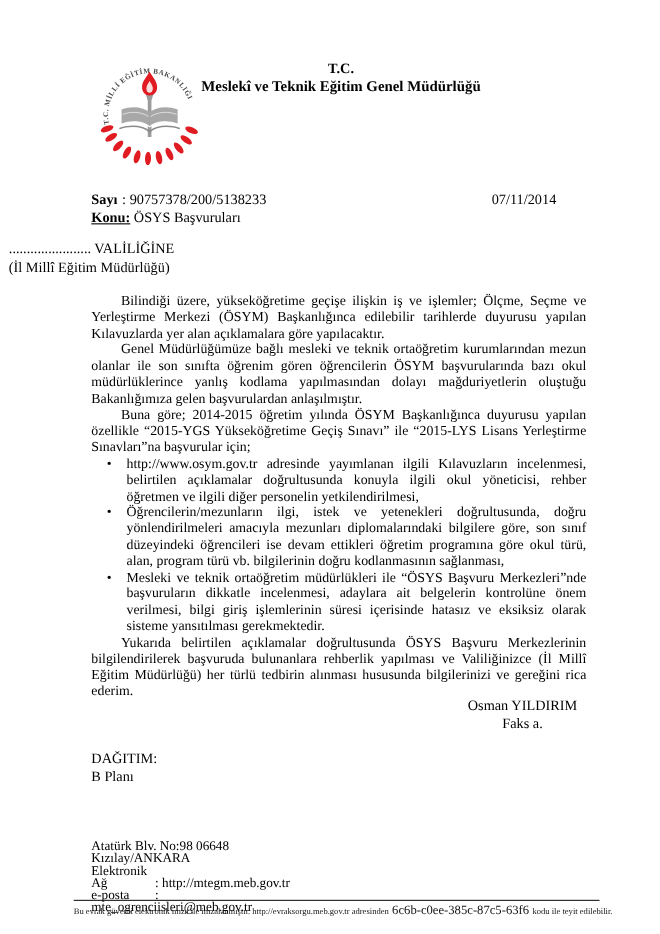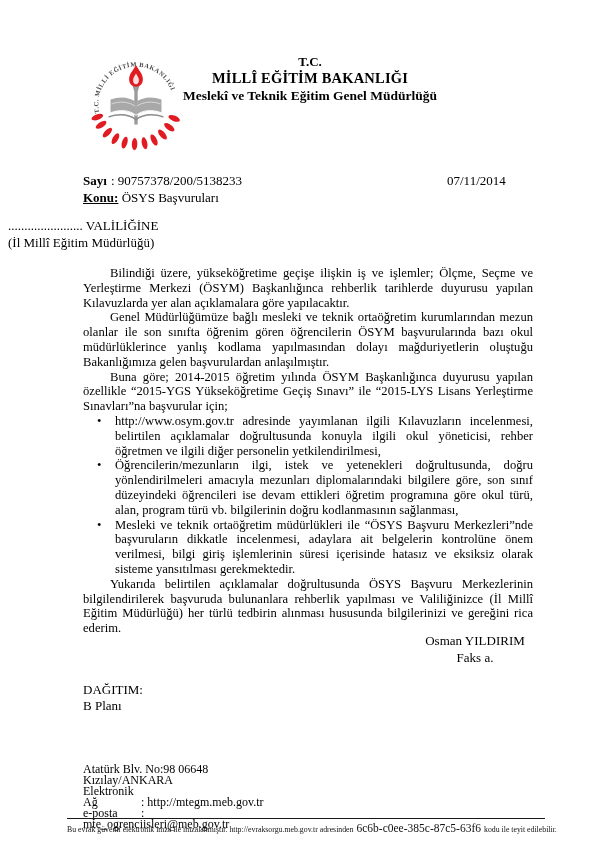--- a/index.html
+++ b/index.html
@@ -91,42 +91,41 @@
 
       <g>
         <path d="M50,11.5 C53.5,17.5 57,20.5 57,25.8 C57,30.6 53.8,33.4 50,33.4 C46.2,33.4 43,30.6 43,25.8 C43,20.5 46.5,17.5 50,11.5 Z" fill="#e01b22"></path>
         <path d="M50,20 C51.8,23 53,24.6 53,26.9 C53,29.4 51.6,30.9 50,30.9 C48.4,30.9 47,29.4 47,26.9 C47,24.6 48.2,23 50,20 Z" fill="#ffffff" opacity="0.85"></path>
       </g>
     </svg>
   </div>
 
   <div class="header-text">
     <div class="h-tc">T.C.</div>
-    <div class="h-ministry">MİLLÎ EĞİTİM BAKANLIĞI</div>
     <div class="h-dept">Meslekî ve Teknik Eğitim Genel Müdürlüğü</div>
   </div>
 
   <div class="meta">
     <div>
       <span class="sayi-label">Sayı</span><span>: 90757378/200/5138233</span>
       <span class="doc-date">07/11/2014</span>
     </div>
     <div>
       <span class="meta-label">Konu:</span>
       <span>ÖSYS Başvuruları</span>
     </div>
   </div>
 
   <div class="recipient">
     <div>....................... VALİLİĞİNE</div>
     <div>(İl Millî Eğitim Müdürlüğü)</div>
   </div>
 
   <div class="body">
-    <p>Bilindiği üzere, yükseköğretime geçişe ilişkin iş ve işlemler; Ölçme, Seçme ve Yerleştirme Merkezi (ÖSYM) Başkanlığınca rehberlik tarihlerde duyurusu yapılan Kılavuzlarda yer alan açıklamalara göre yapılacaktır.</p>
+    <p>Bilindiği üzere, yükseköğretime geçişe ilişkin iş ve işlemler; Ölçme, Seçme ve Yerleştirme Merkezi (ÖSYM) Başkanlığınca edilebilir tarihlerde duyurusu yapılan Kılavuzlarda yer alan açıklamalara göre yapılacaktır.</p>
     <p>Genel Müdürlüğümüze bağlı mesleki ve teknik ortaöğretim kurumlarından mezun olanlar ile son sınıfta öğrenim gören öğrencilerin ÖSYM başvurularında bazı okul müdürlüklerince yanlış kodlama yapılmasından dolayı mağduriyetlerin oluştuğu Bakanlığımıza gelen başvurulardan anlaşılmıştır.</p>
     <p>Buna göre; 2014-2015 öğretim yılında ÖSYM Başkanlığınca duyurusu yapılan özellikle “2015-YGS Yükseköğretime Geçiş Sınavı” ile “2015-LYS Lisans Yerleştirme Sınavları”na başvurular için;</p>
     <ul>
       <li>http://www.osym.gov.tr adresinde yayımlanan ilgili Kılavuzların incelenmesi, belirtilen açıklamalar doğrultusunda konuyla ilgili okul yöneticisi, rehber öğretmen ve ilgili diğer personelin yetkilendirilmesi,</li>
       <li>Öğrencilerin/mezunların ilgi, istek ve yetenekleri doğrultusunda, doğru yönlendirilmeleri amacıyla mezunları diplomalarındaki bilgilere göre, son sınıf düzeyindeki öğrencileri ise devam ettikleri öğretim programına göre okul türü, alan, program türü vb. bilgilerinin doğru kodlanmasının sağlanması,</li>
       <li>Mesleki ve teknik ortaöğretim müdürlükleri ile “ÖSYS Başvuru Merkezleri”nde başvuruların dikkatle incelenmesi, adaylara ait belgelerin kontrolüne önem verilmesi, bilgi giriş işlemlerinin süresi içerisinde hatasız ve eksiksiz olarak sisteme yansıtılması gerekmektedir.</li>
     </ul>
     <p>Yukarıda belirtilen açıklamalar doğrultusunda ÖSYS Başvuru Merkezlerinin bilgilendirilerek başvuruda bulunanlara rehberlik yapılması ve Valiliğinizce (İl Millî Eğitim Müdürlüğü) her türlü tedbirin alınması hususunda bilgilerinizi ve gereğini rica ederim.</p>
   </div>
 

